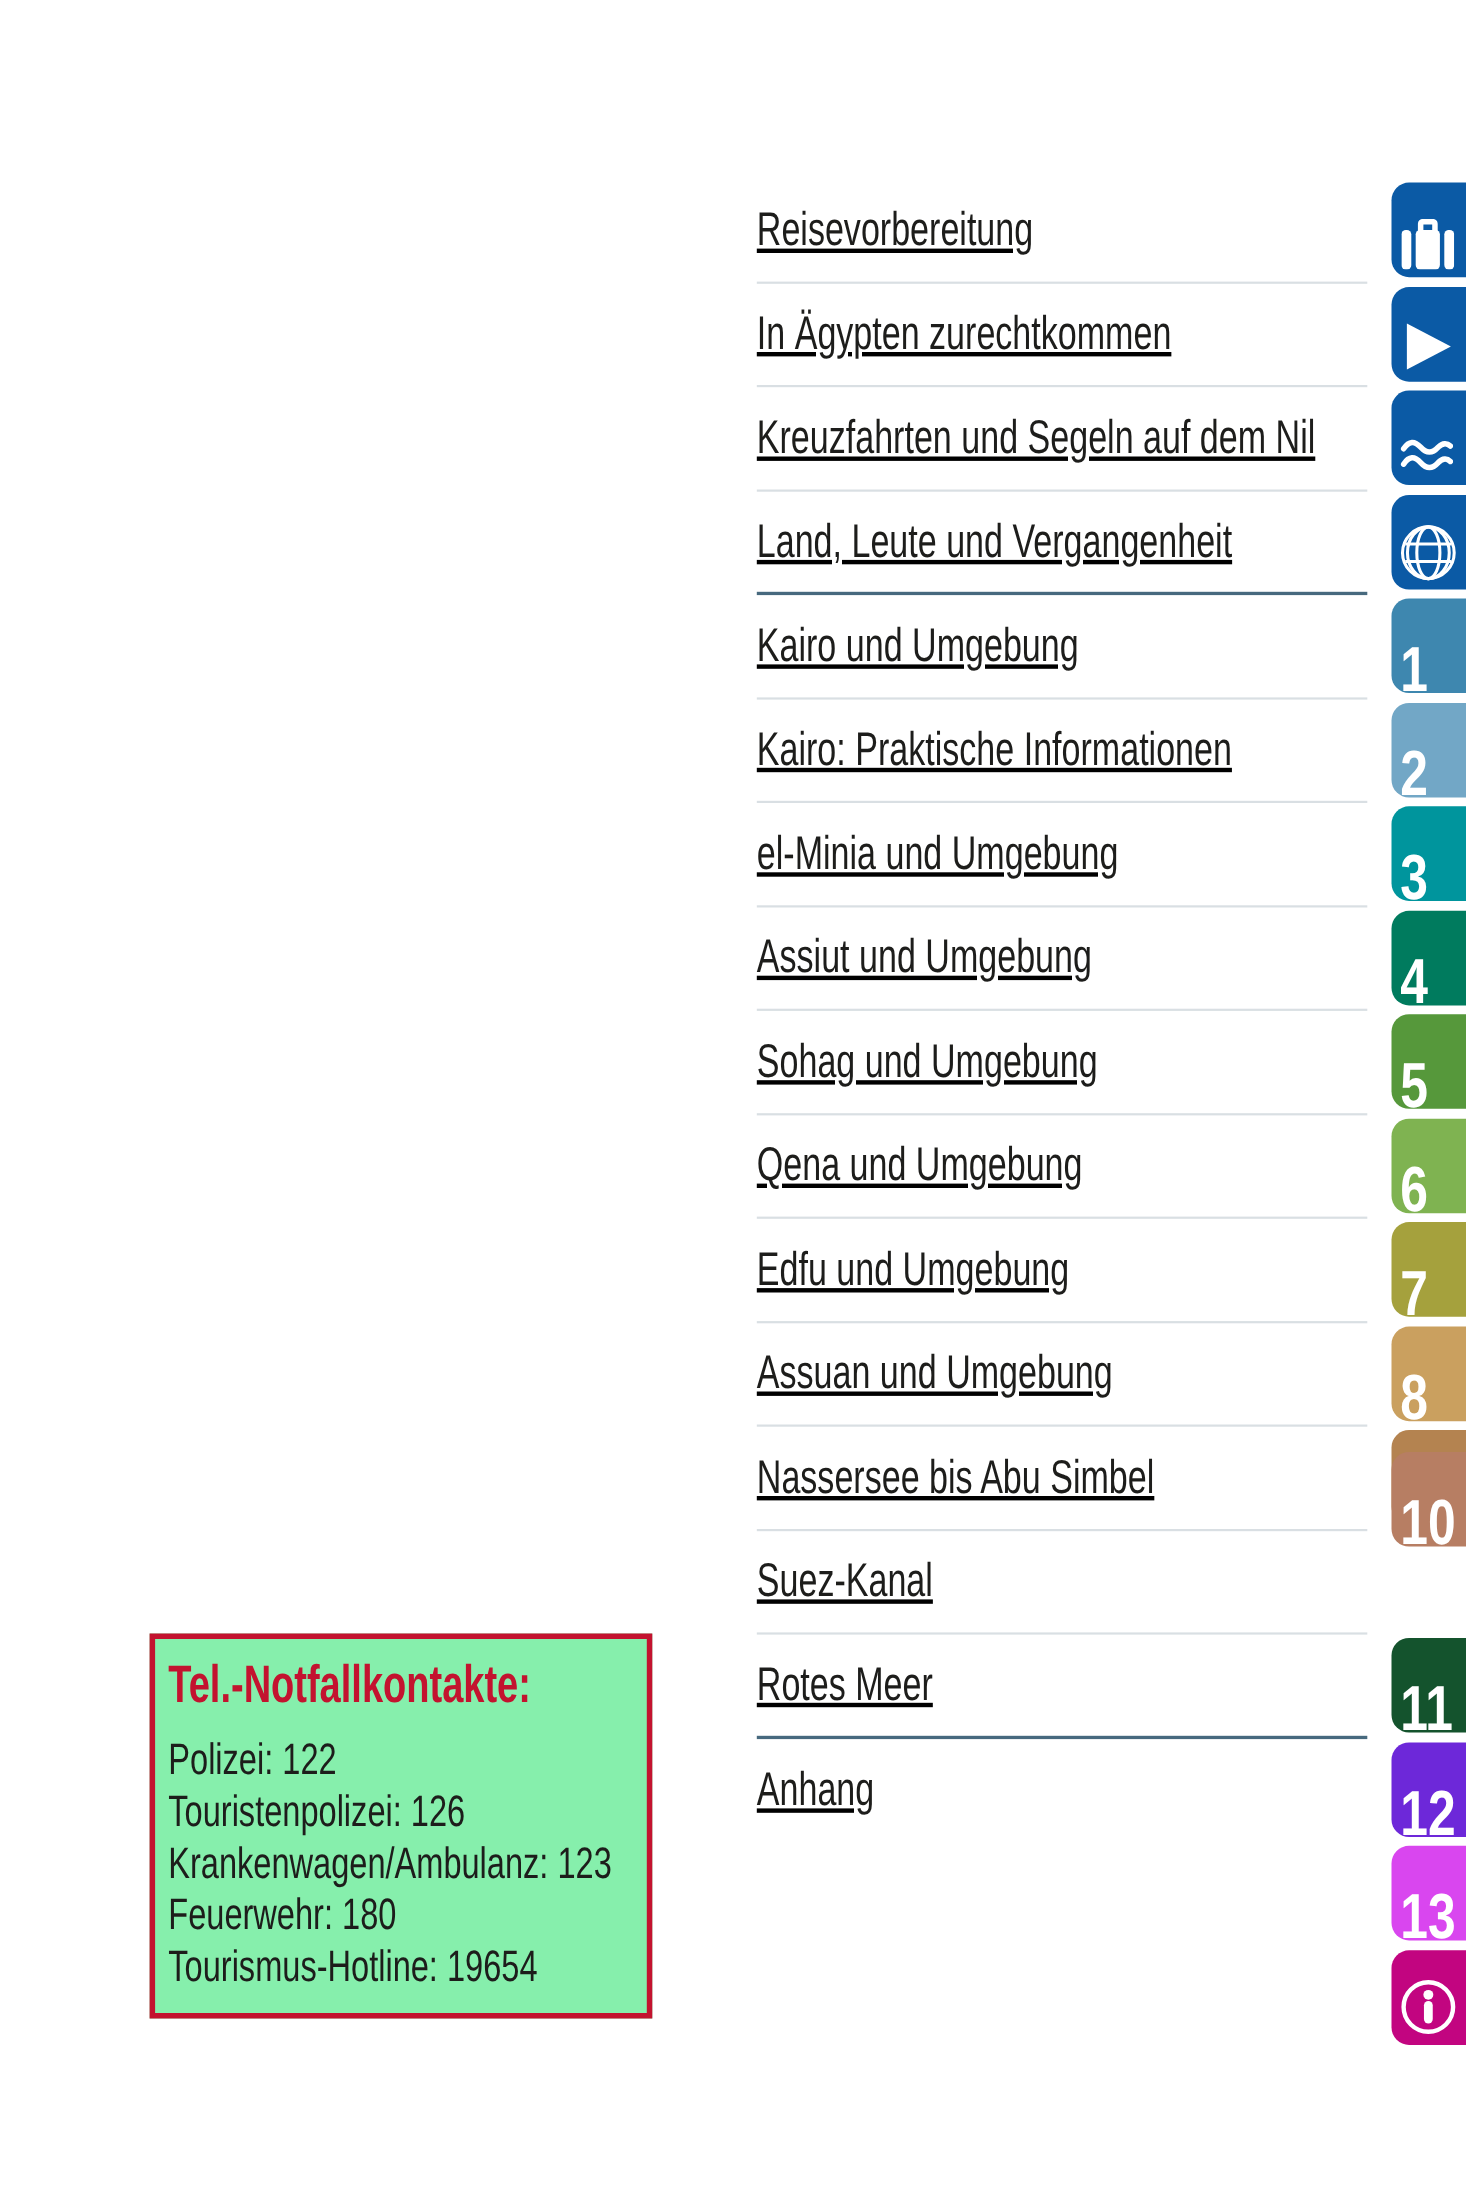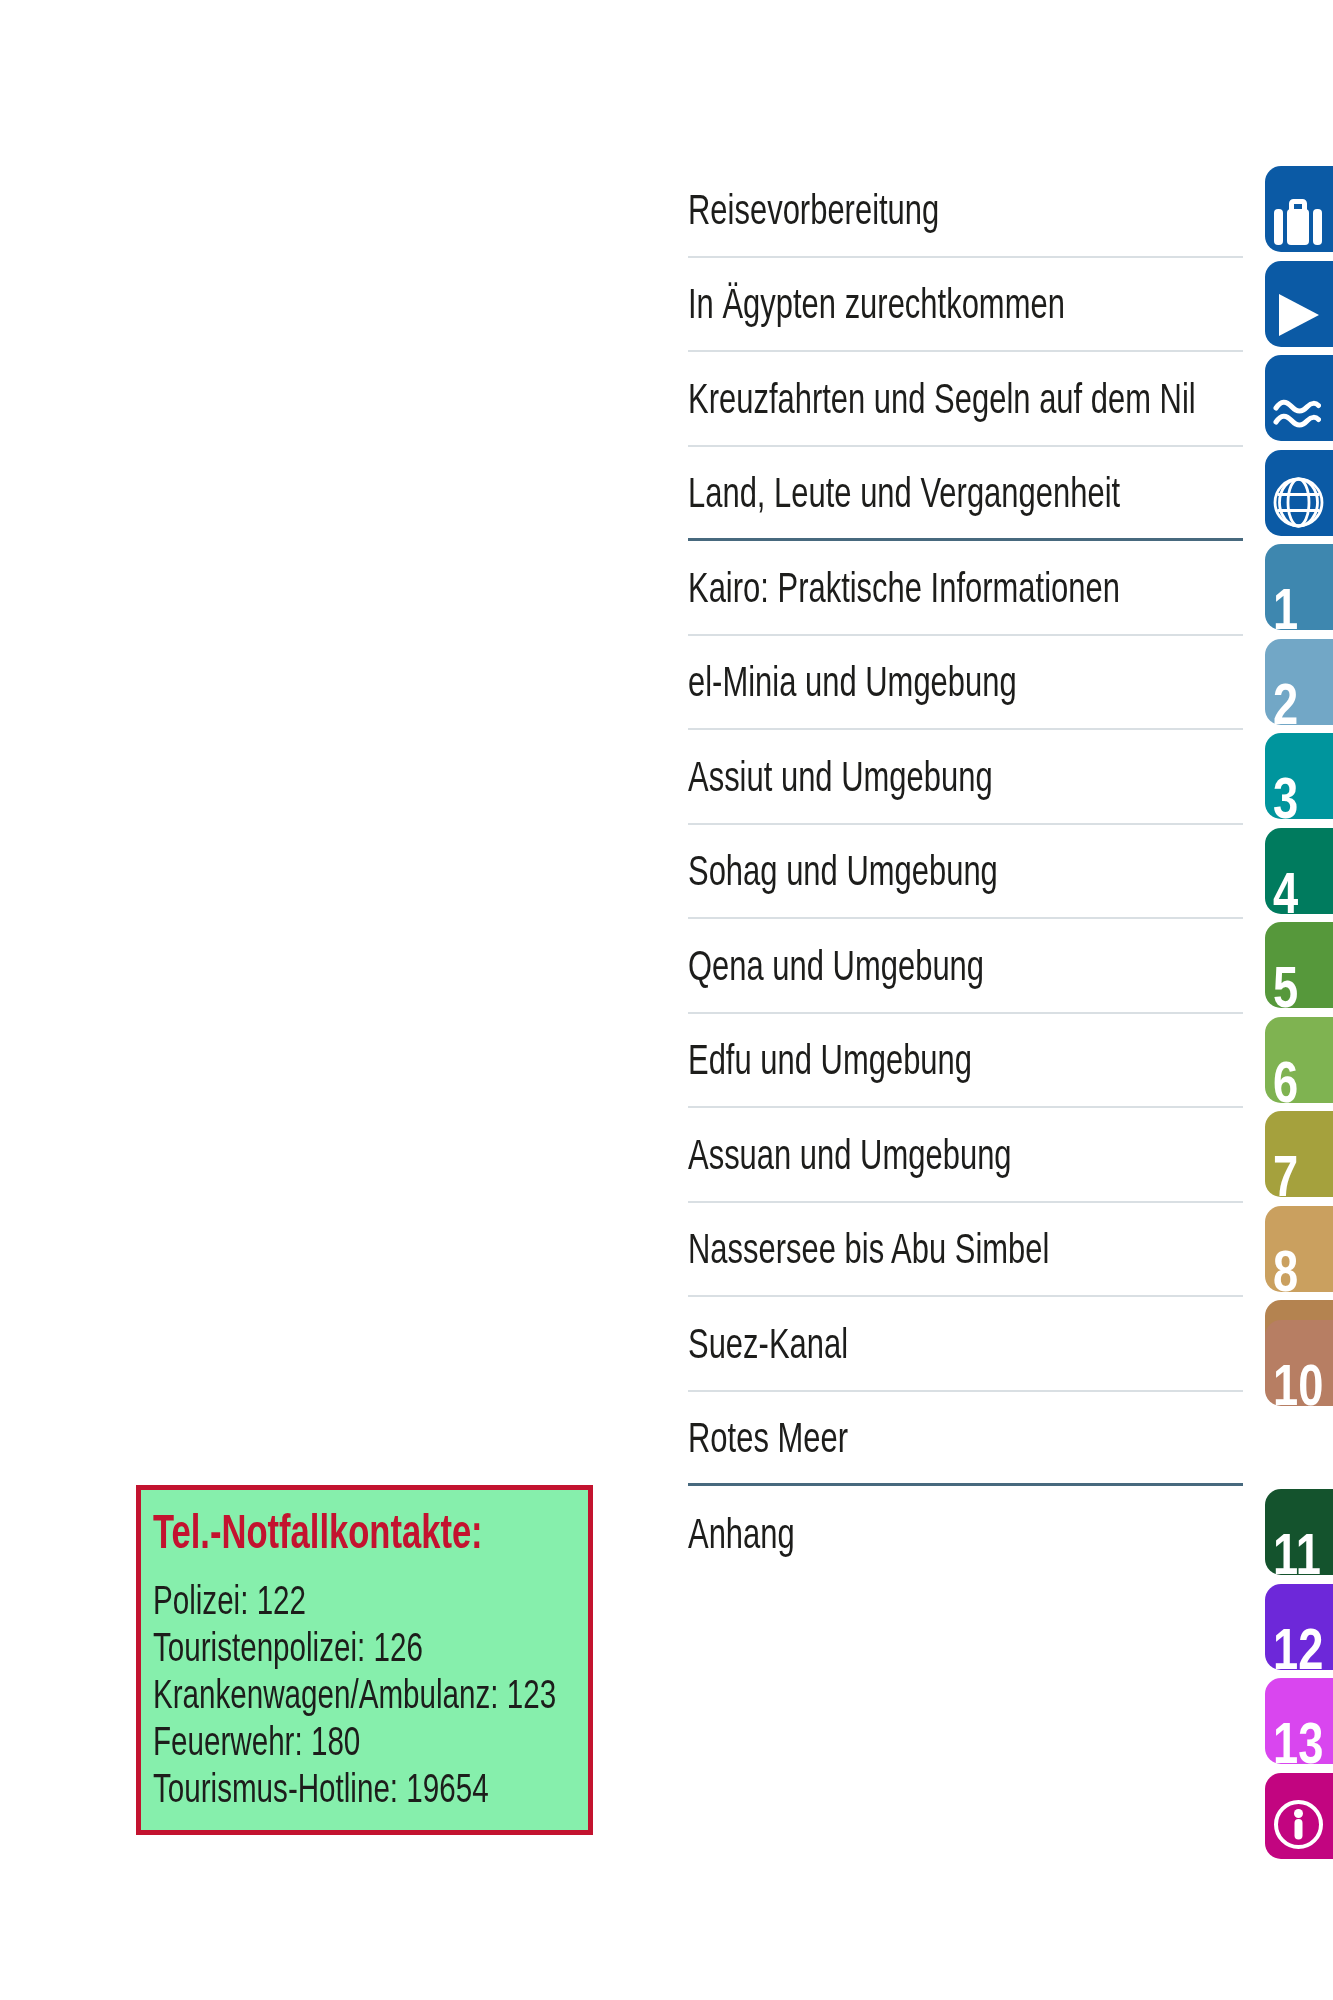--- a/index.html
+++ b/index.html
@@ -12,20 +12,21 @@
   }
   
   #toc{
     position:absolute;left:688px;top:163px;width:555px;
   }
   .toc-row{
     height:94.5px;
     display:flex;align-items:center;
     border-bottom:2px solid var(--divider-light,#d9dfe3);
     box-sizing:border-box;
+    text-decoration:underline;
   }
   .toc-row.div-dark{border-bottom:3px solid var(--divider-dark,#47697e);}
   .toc-row.div-none{border-bottom:none;align-items:center;}
   .toc-label{
     font-size:43px;
     color:var(--text,#1d1d1b);
     white-space:nowrap;
     transform:scaleX(0.72);
     transform-origin:0 50%;
     letter-spacing:0px;
@@ -90,20 +91,23 @@
       <div class="toc-row div-light">
         <span class="toc-label">In Ägypten zurechtkommen</span>
       </div>
       <div class="toc-row div-light">
         <span class="toc-label">Kreuzfahrten und Segeln auf dem Nil</span>
       </div>
       <div class="toc-row div-dark">
         <span class="toc-label">Land, Leute und Vergangenheit</span>
       </div>
       <div class="toc-row div-light">
+        <span class="toc-label">Kairo und Umgebung</span>
+      </div>
+      <div class="toc-row div-light">
         <span class="toc-label">Kairo: Praktische Informationen</span>
       </div>
       <div class="toc-row div-light">
         <span class="toc-label">el-Minia und Umgebung</span>
       </div>
       <div class="toc-row div-light">
         <span class="toc-label">Assiut und Umgebung</span>
       </div>
       <div class="toc-row div-light">
         <span class="toc-label">Sohag und Umgebung</span>

